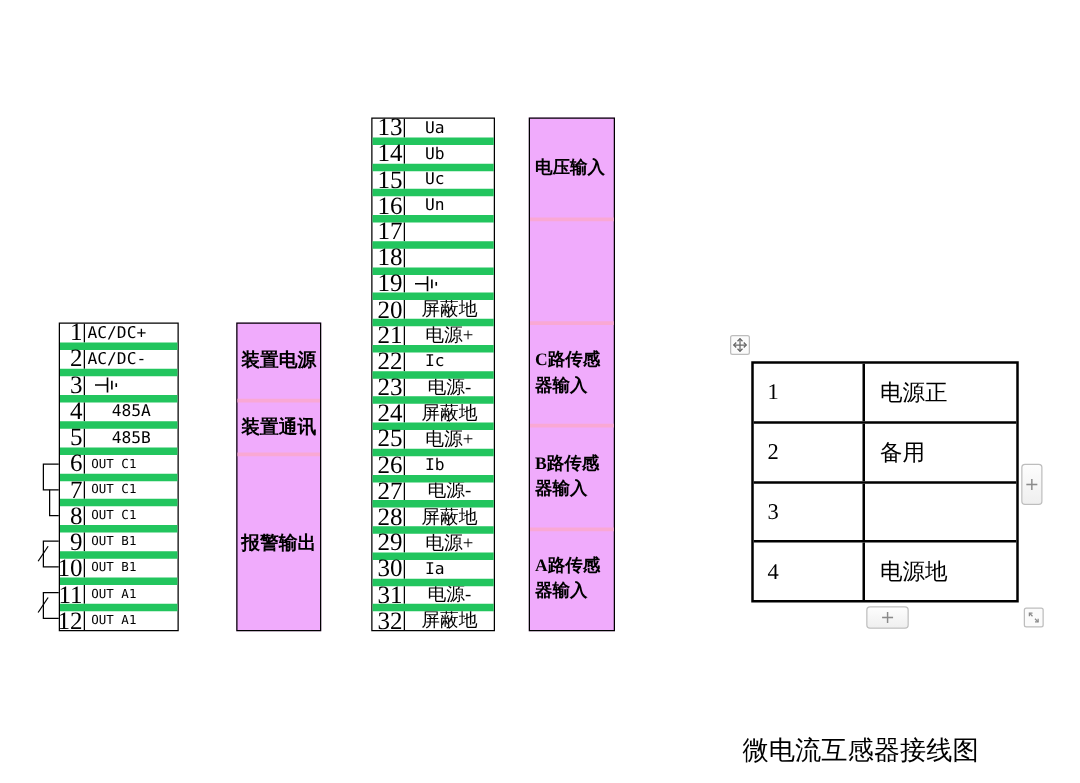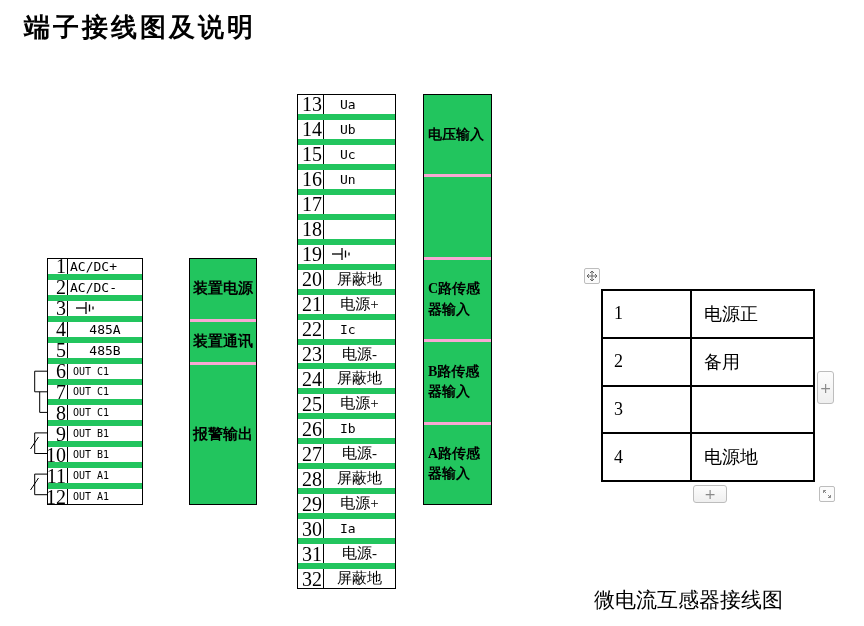--- a/index.html
+++ b/index.html
@@ -15,40 +15,40 @@
   .caption{position:absolute;top:586px;font-size:21px;white-space:nowrap;}
   .caption-left{left:211px;}
   .caption-right{left:594px;text-align:center;}
 
   
   .term-table{
     position:absolute;border:1px solid #000;background:#fff;
     display:flex;flex-direction:column;box-sizing:border-box;
   }
   .t-left{left:47px;top:258px;width:96px;height:247px;}
-  .t-mid{left:297px;top:94px;width:99px;height:495px;}
+  .t-mid{left:297px;top:94px;width:99px;height:411px;}
   .trow{flex:1 1 0;min-height:0;display:flex;border-top:6px solid #22c55e;}
   .trow:first-child{border-top:none;}
   .tnum{
     border-right:1px solid #000;display:flex;align-items:center;justify-content:flex-end;
     padding-right:1px;font-size:20px;line-height:1;box-sizing:border-box;
   }
   .t-left .tnum{width:20px;}
   .t-mid .tnum{width:26px;}
   .tlab{flex:1;display:flex;align-items:center;overflow:hidden;}
   .lab-cn{justify-content:center;font-size:15px;}
   .lab-latin{padding-left:16px;font-family:"DejaVu Sans Mono",monospace;font-size:13px;}
   .lab-485{justify-content:center;font-family:"DejaVu Sans Mono",monospace;font-size:13px;}
   .lab-acdc{padding-left:2px;font-family:"DejaVu Sans Mono",monospace;font-size:13px;}
   .lab-out{padding-left:5px;font-family:"DejaVu Sans Mono",monospace;font-size:10px;}
   .lab-icon{padding-left:8px;}
 
   
   .group-box{
-    position:absolute;border:1px solid #000;background:#22c55e;
+    position:absolute;border:1px solid #000;background:#f0abfc;
     display:flex;flex-direction:column;box-sizing:border-box;
   }
   .g-left{left:162px;top:258px;width:68px;height:247px;margin-left:27px;}
   .g-mid{left:423px;top:94px;width:69px;height:411px;}
   .gcell{display:flex;align-items:center;border-top:3px solid #f9a8d4;min-height:0;box-sizing:border-box;}
   .gcell:first-child{border-top:none;}
   .g-left .gcell{justify-content:center;font-weight:bold;font-size:15px;}
   .g-mid .gcell{padding:0 4px;font-weight:bold;font-size:14px;line-height:1.45;}
 
   
@@ -78,21 +78,20 @@
            background:linear-gradient(#fdfdfd,#efefef);}
   .add-row{left:693px;top:485px;width:34px;height:18px;font-size:14px;line-height:1;
            background:linear-gradient(#fdfdfd,#efefef);}
   .resize-handle{left:819px;top:486px;width:16px;height:16px;border-radius:2px;}
 </style>
 </head>
 <body>
 
 <div id="page">
 
-  <div class="doc-title">端子接线图及说明</div>
 
   <div class="term-table t-left" id="rear-table">
       <div class="trow">
         <div class="tnum">1</div>
         <div class="tlab lab-acdc">AC/DC+</div>
       </div>
       <div class="trow">
         <div class="tnum">2</div>
         <div class="tlab lab-acdc">AC/DC-</div>
       </div>

